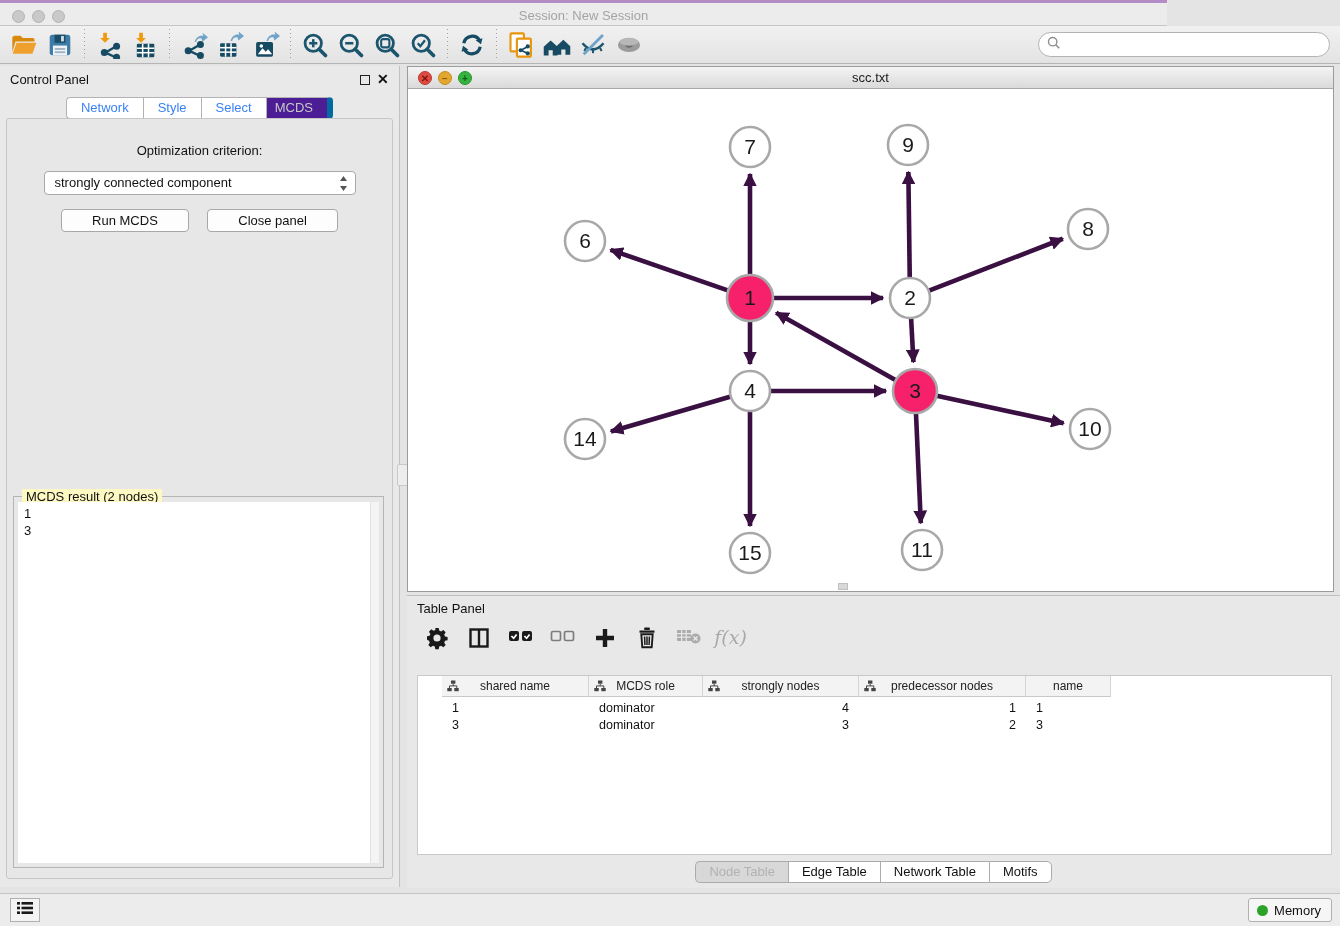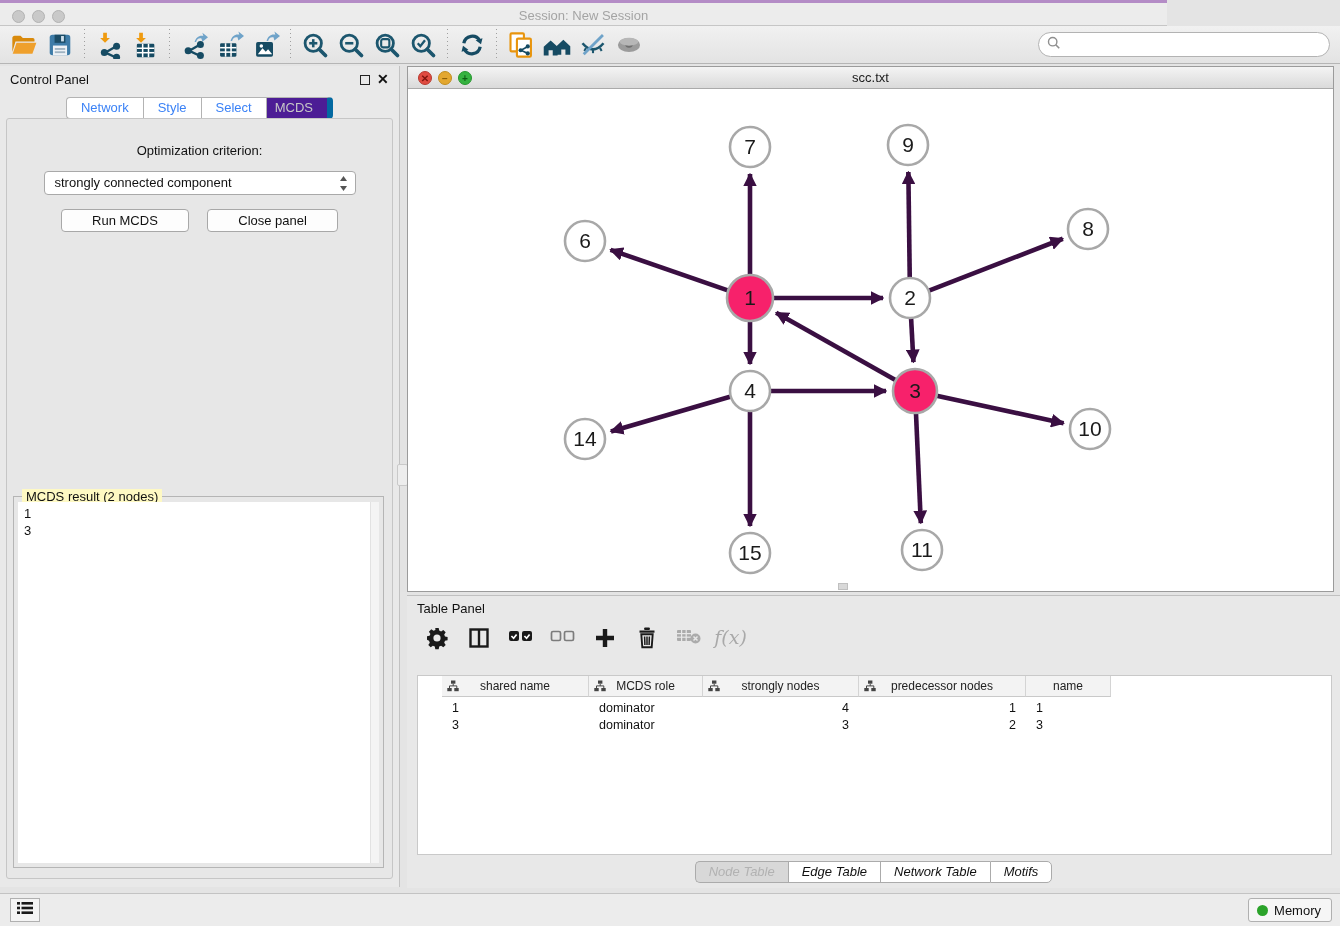--- a/index.html
+++ b/index.html
@@ -80,21 +80,21 @@
   .fx-label { font-family:"DejaVu Serif", serif; font-style:italic; font-size:19px; color:#a9a9a9; }
   .tp-table { position:absolute; left:10px; top:79px; right:8px; height:180px; background:#fff; border:1px solid #c9c9c9;padding-left:24px; }
   .tt-header { display:flex; height:21px; }
   .tt-hcell { position:relative; background:#f3f3f3; border-right:1px solid #d4d4d4; border-bottom:1px solid #c9c9c9;
     font-size:12px; color:#222; display:flex; align-items:center; justify-content:center; }
   .tt-hcell .hicon { position:absolute; left:5px; top:4px; }
   .c0{width:147px}.c1{width:114px}.c2{width:156px}.c3{width:167px}.c4{width:85px}
   .tt-row { display:flex; height:17px; font-size:12.5px; color:#111; }
   .tt-cell { overflow:hidden; line-height:17px; }
   .al{ text-align:left; padding-left:10px; } .ar{ text-align:right; padding-right:10px; }
-  .tp-tabs { position:absolute; left:0; right:0; bottom:5px; text-align:center;font-style:italic; }
+  .tp-tabs { position:absolute; left:0; right:0; bottom:5px; text-align:center; }
   .tp-tab { display:inline-block; height:22px; line-height:20px; padding:0 13px; font-size:13px;
     background:#fff; border:1px solid #ababab; border-right:none; color:#111; vertical-align:top; }
   .tp-tab:first-child { border-top-left-radius:5px; border-bottom-left-radius:5px; }
   .tp-tab:last-child  { border-right:1px solid #ababab; border-top-right-radius:5px; border-bottom-right-radius:5px; }
   .tp-tab.active { background:#d8d8d8; color:#b2b2b2; }
 
   
   .status-bar { position:absolute; left:0; top:893px; width:1340px; height:33px;
     background:#ececec; border-top:1px solid #c3c3c3; }
   .sb-left-btn { position:absolute; left:10px; top:4px; width:30px; height:24px; background:#f4f4f4;

